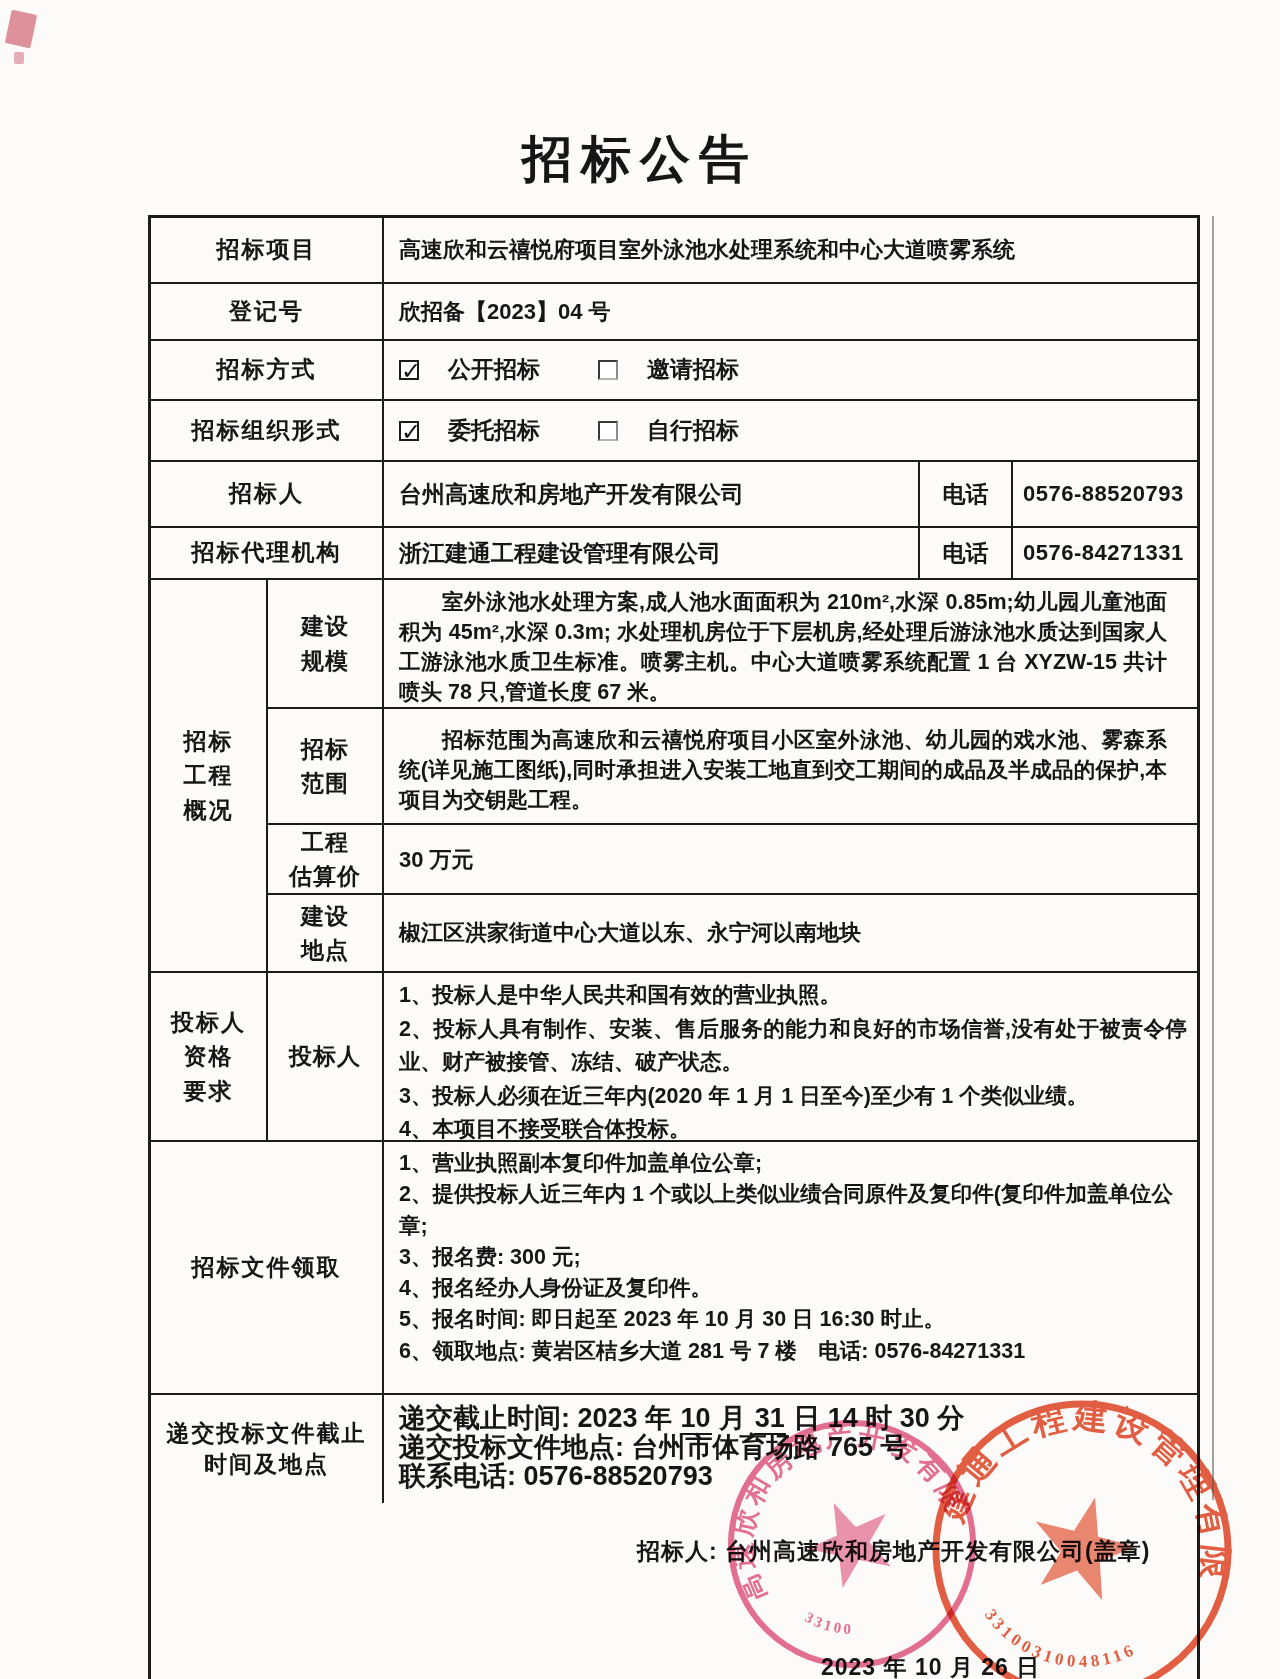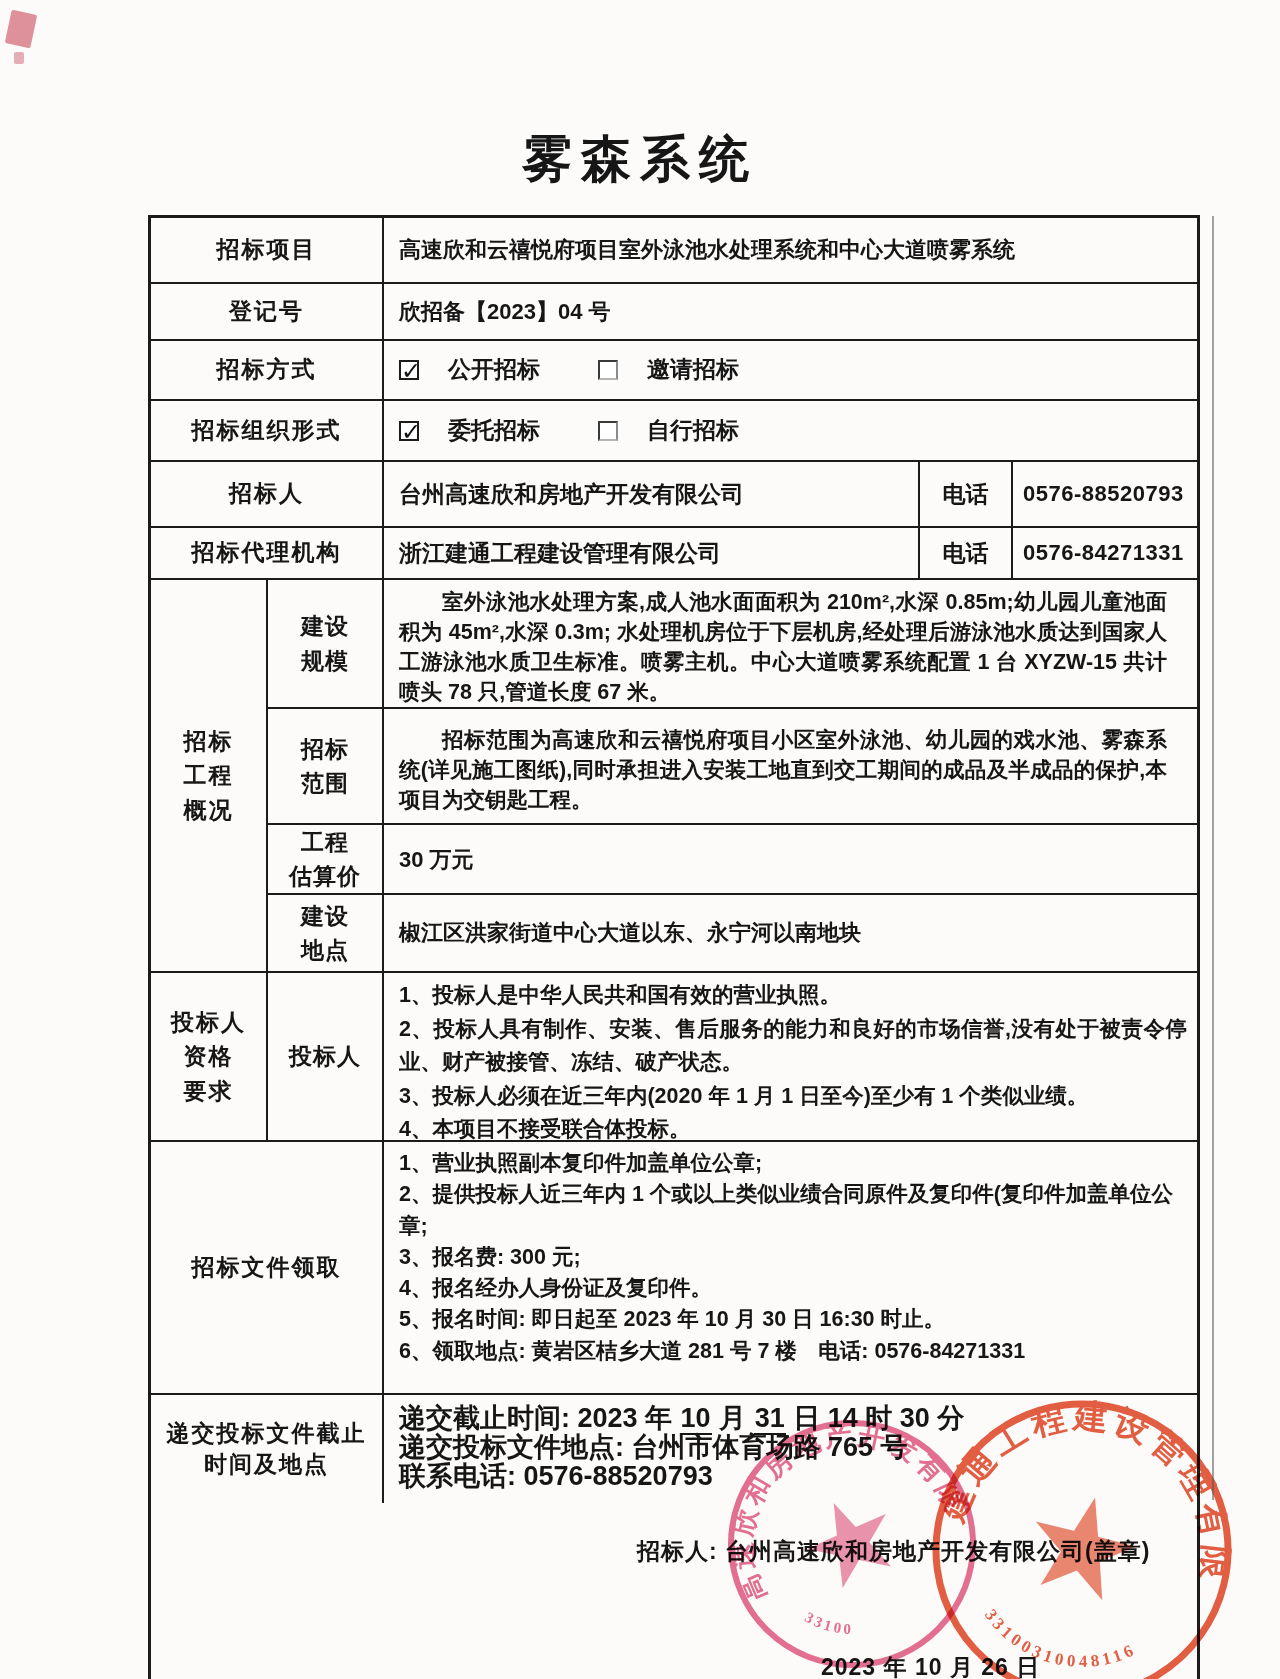--- a/index.html
+++ b/index.html
@@ -54,21 +54,21 @@
   .stamp text{font-family:"Liberation Serif","DejaVu Serif",serif;font-weight:700;}
   
   .vline{position:absolute;left:1212px;top:216px;width:2px;height:1284px;background:#555;opacity:.55;}
   .speck{position:absolute;background:#c4394f;border-radius:2px;opacity:.8;}
 </style>
 </head>
 <body>
 
 <div class="page">
 
-  <h1 class="title">雾森系统</h1>
+  <h1 class="title">招标公告</h1>
 
   <div class="ttable">
 
     <div class="row first" style="height:64px">
       <div class="lab">招标项目</div>
       <div class="con">高速欣和云禧悦府项目室外泳池水处理系统和中心大道喷雾系统</div>
     </div>
 
     <div class="row" style="height:57px">
       <div class="lab">登记号</div>

